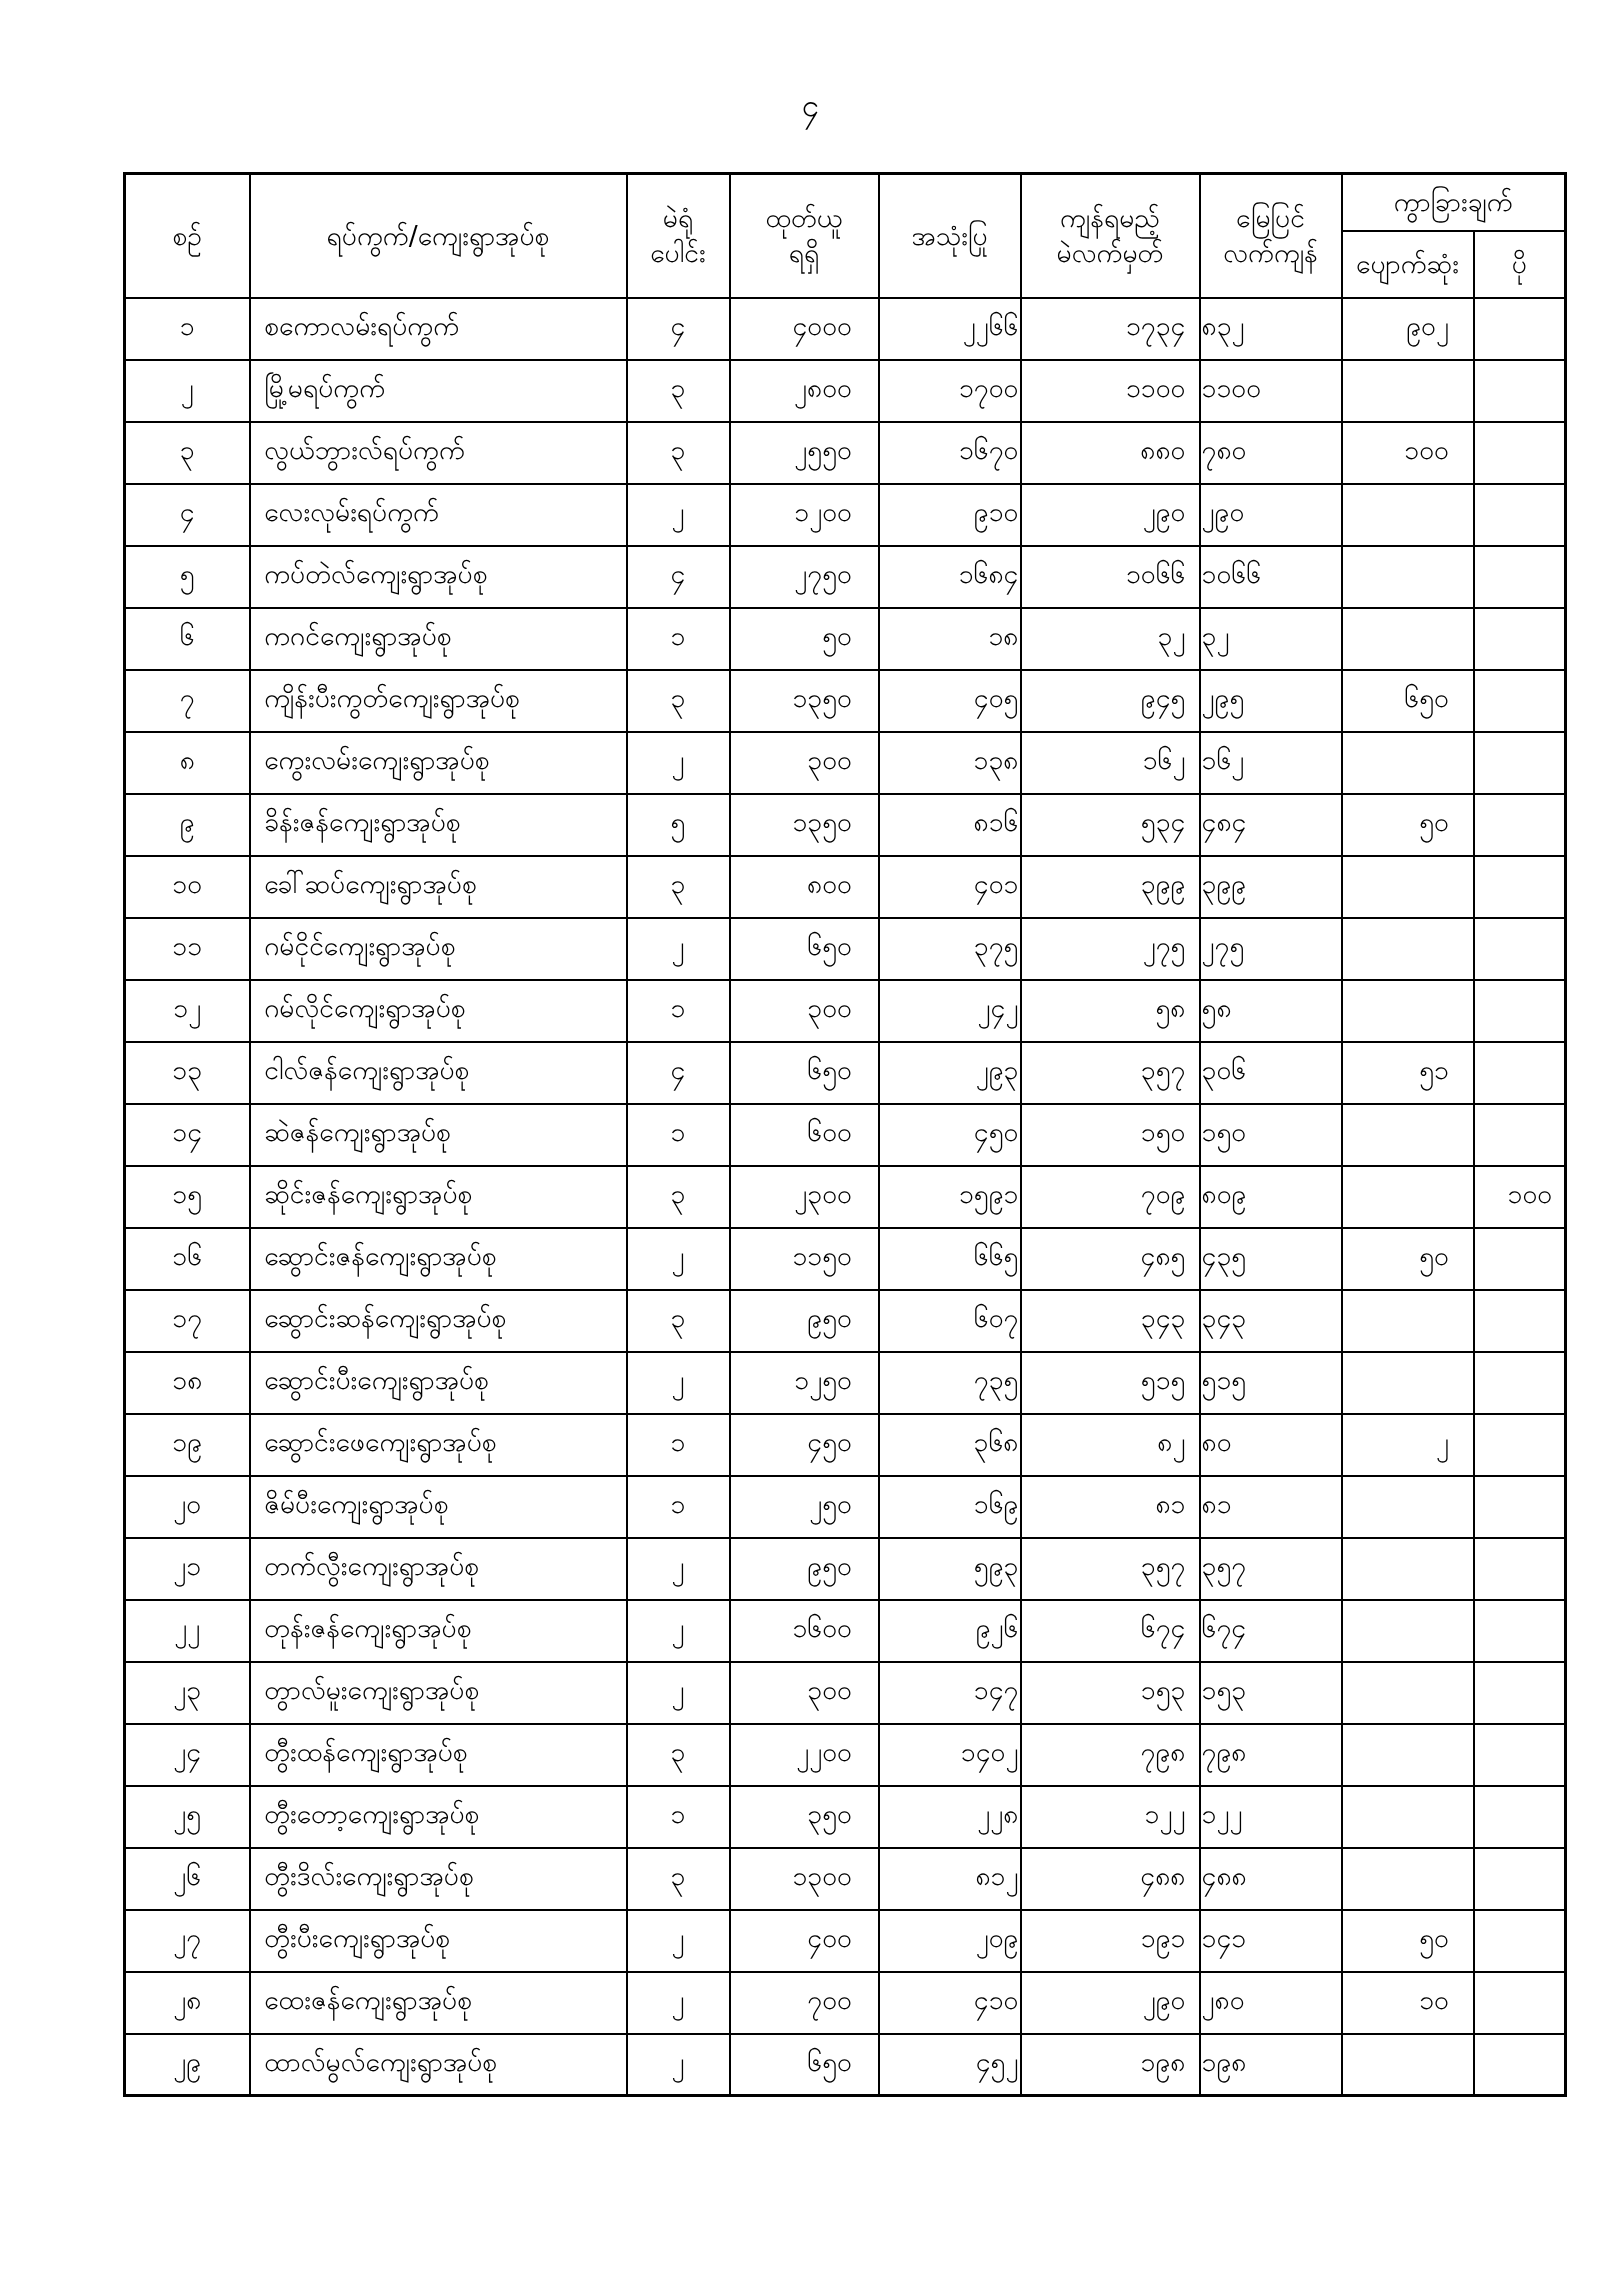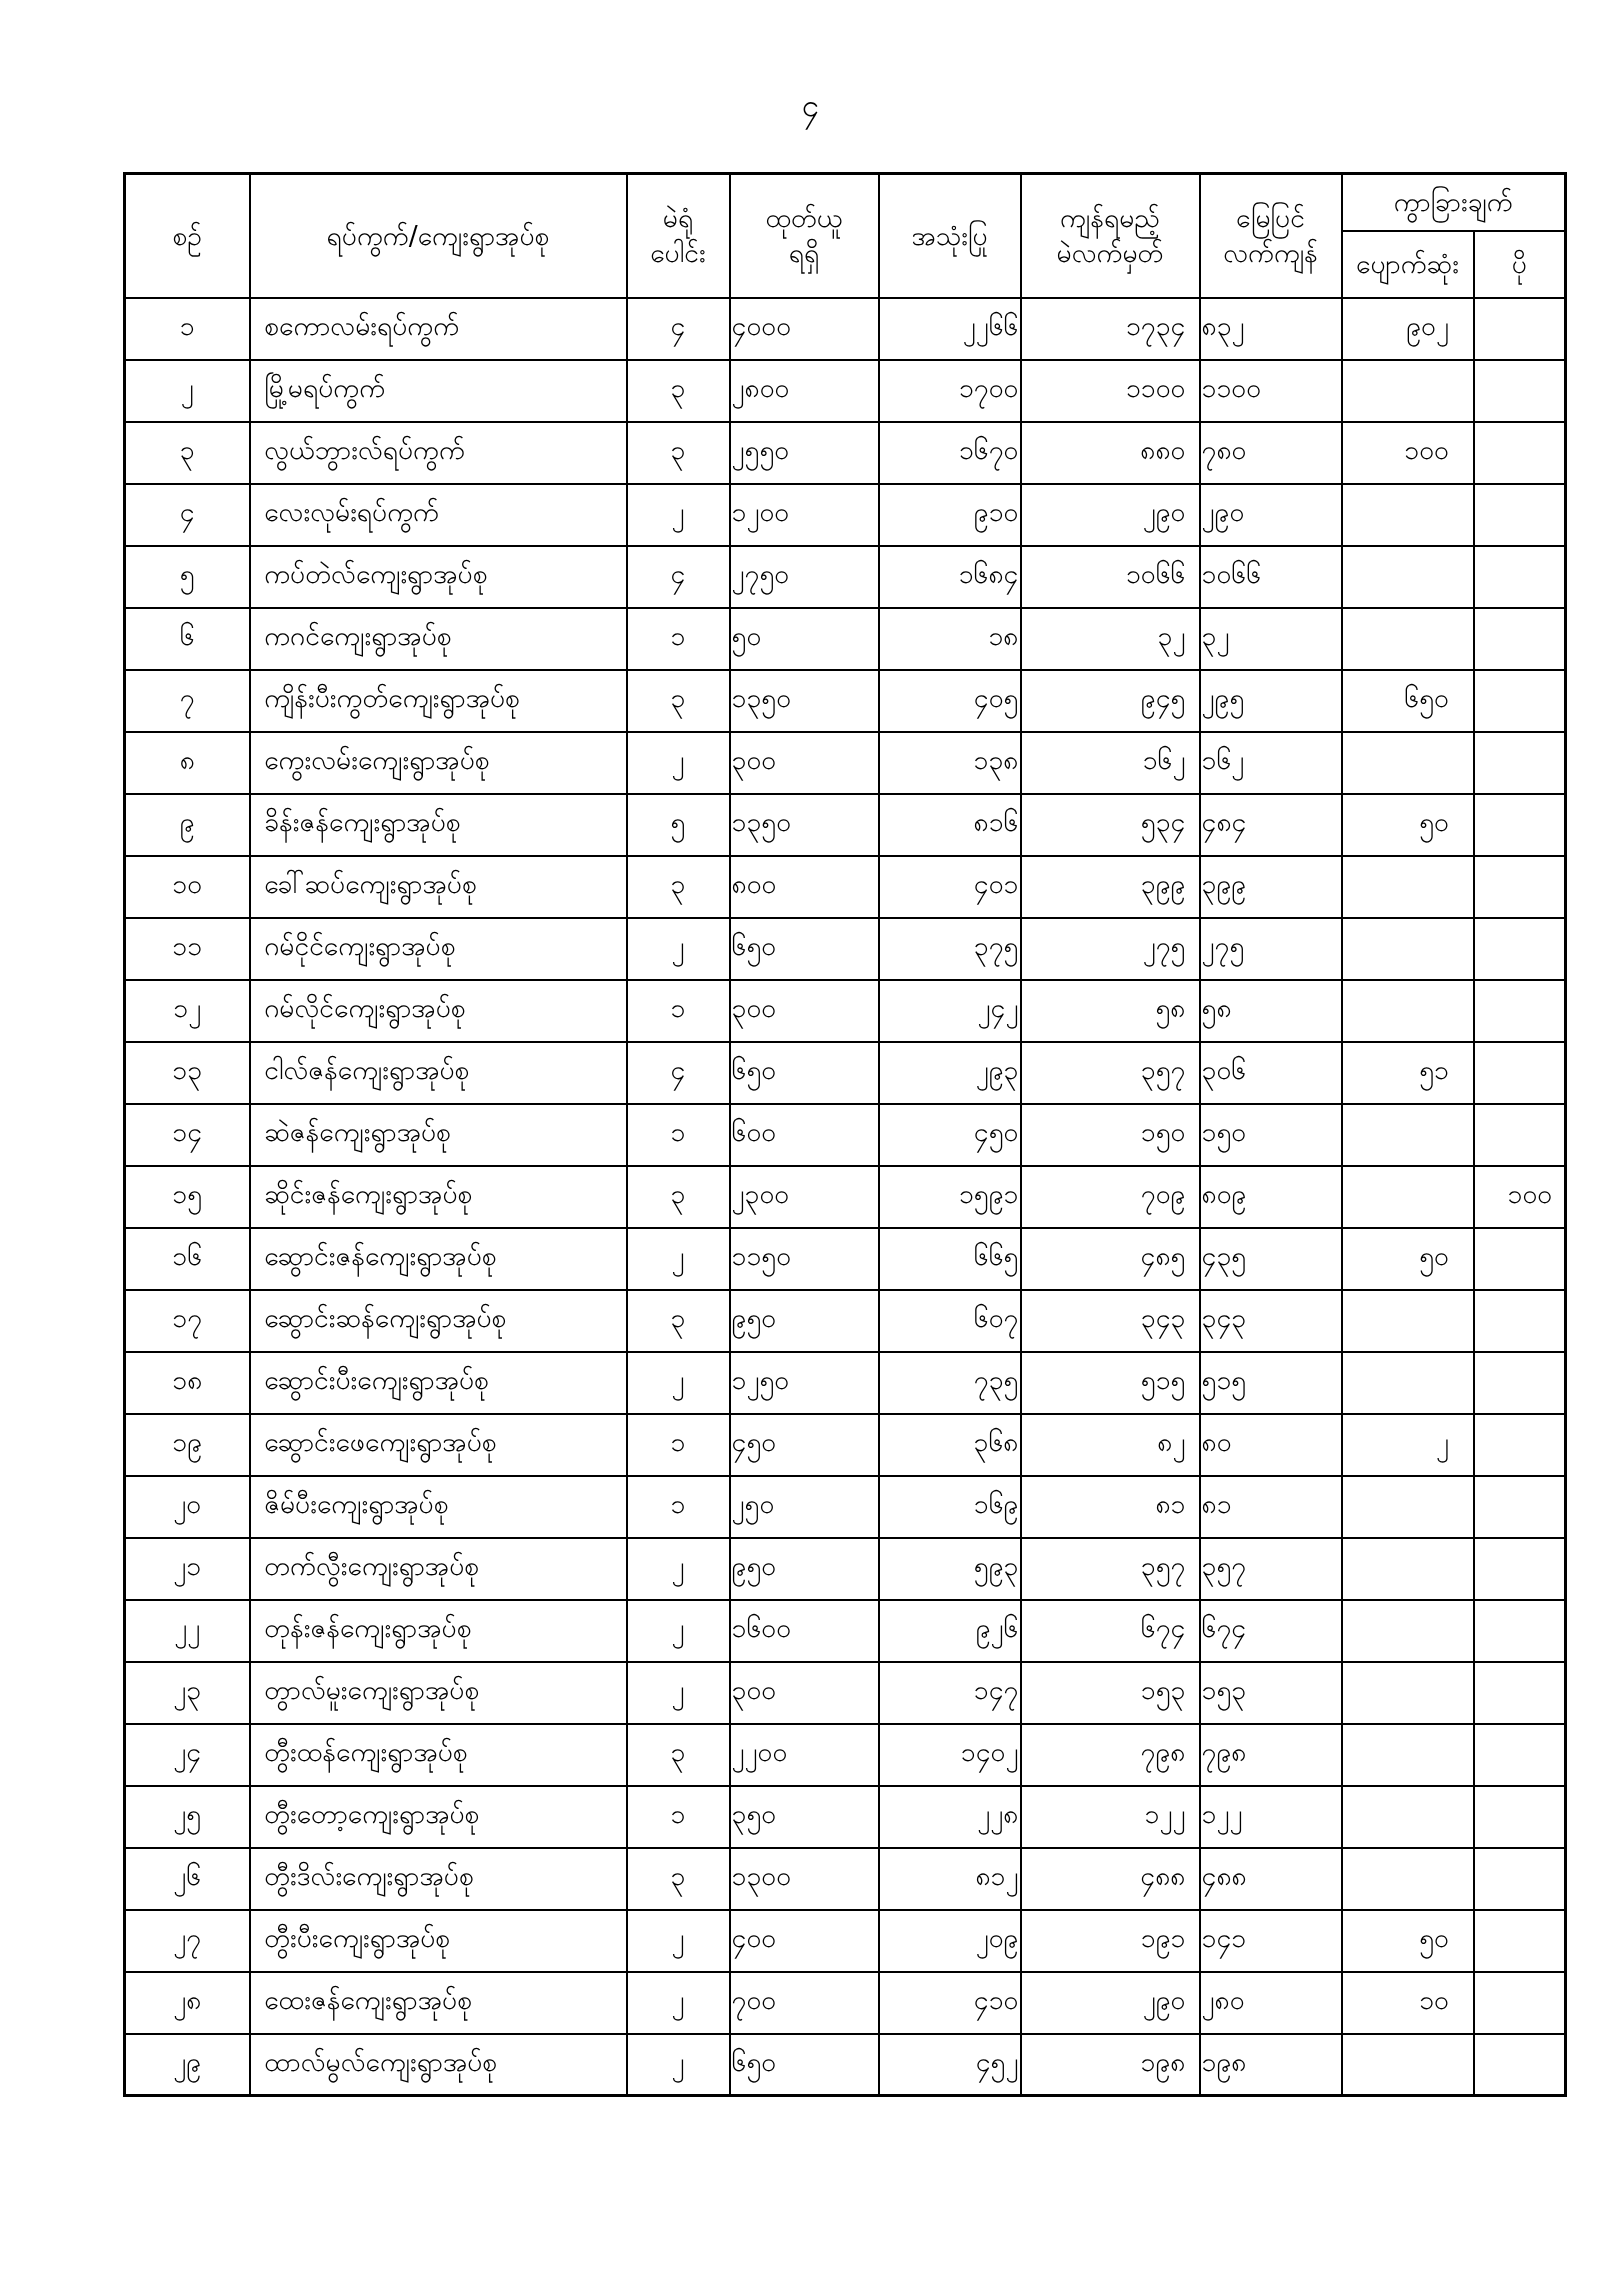--- a/index.html
+++ b/index.html
@@ -53,21 +53,21 @@
     white-space: pre-line;
     line-height: 1.3;
     padding: 3.9px 2px;
   }
   thead tr.head-top th.th-diff { height: 47px; }
   thead tr.head-sub th { height: 57px; }
   tbody tr { height: 62px; }
   td.cell-serial   { text-align: center; }
   td.cell-name     { text-align: left;  padding-left: 13.7px; }
   td.cell-stations { text-align: center; }
-  td.cell-received { padding-right: 25.5px; }
+  td.cell-received { text-align: right; padding-right: 25.5px; }
   td.cell-used     { text-align: right; }
   td.cell-remaining{ text-align: right; padding-right: 13px; }
   td.cell-ground   { padding-right: 29px; }
   td.cell-lost     { text-align: right; padding-right: 23.5px; margin-top: 46px; }
   td.cell-extra    { text-align: right; padding-right: 11.8px; }
 </style>
 </head>
 <body>
 
 <div class="page">

